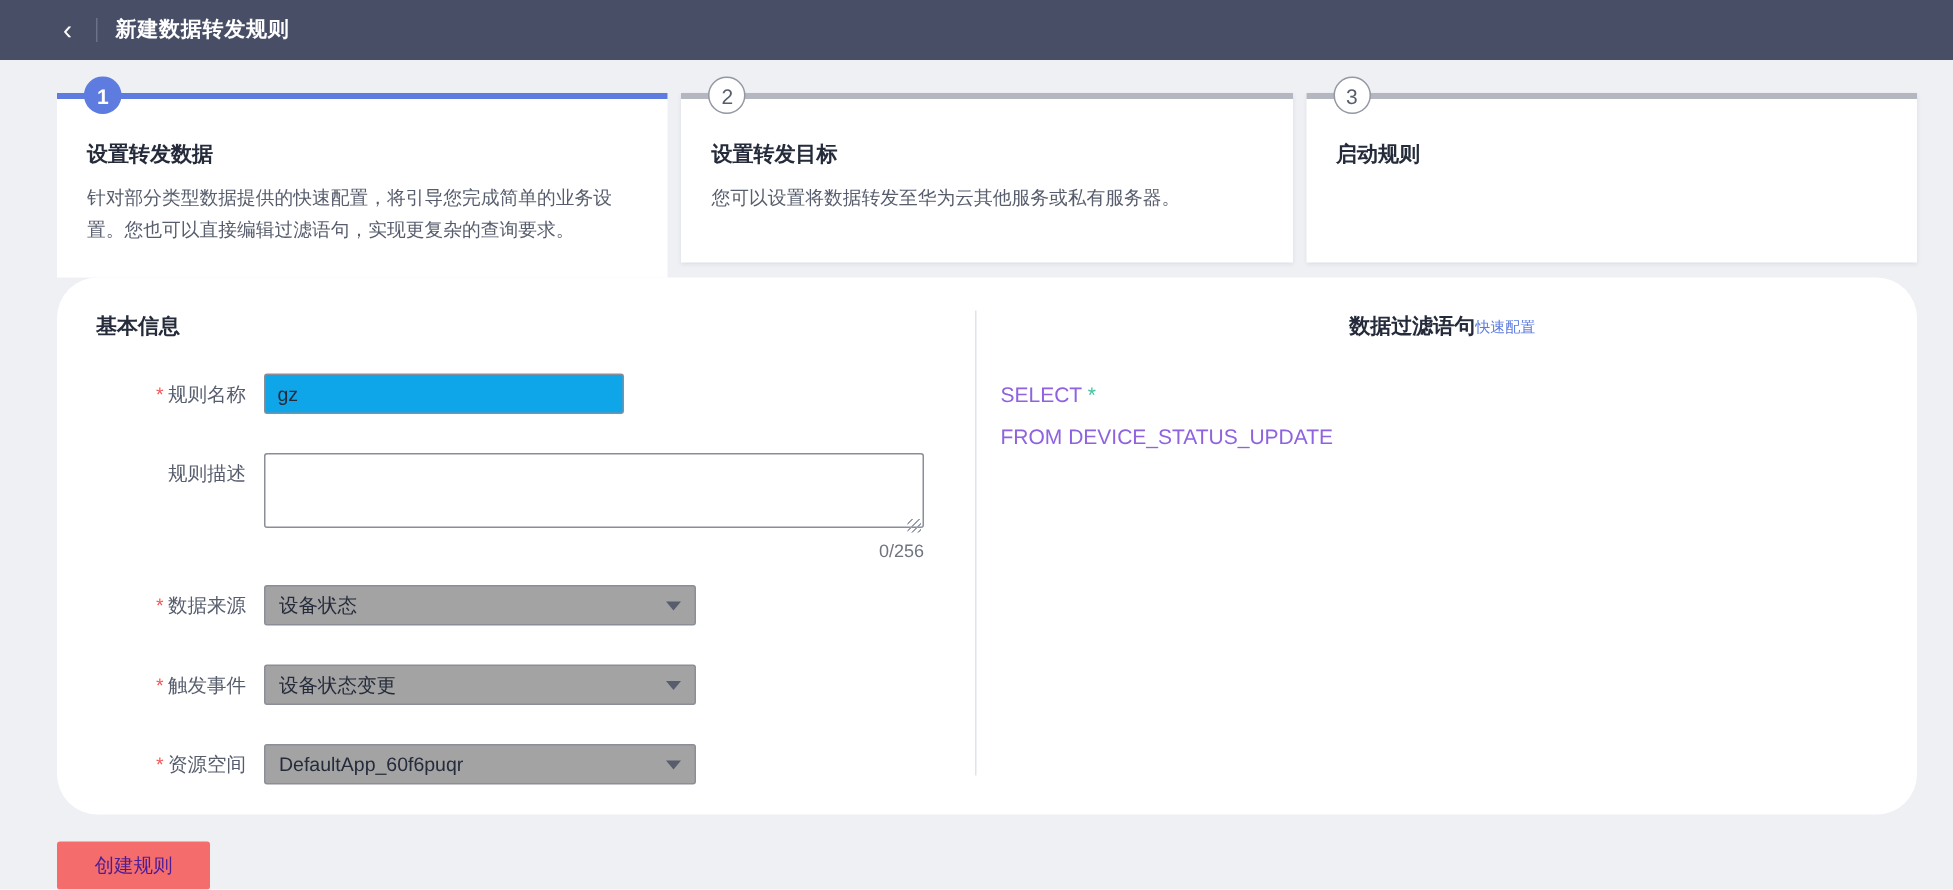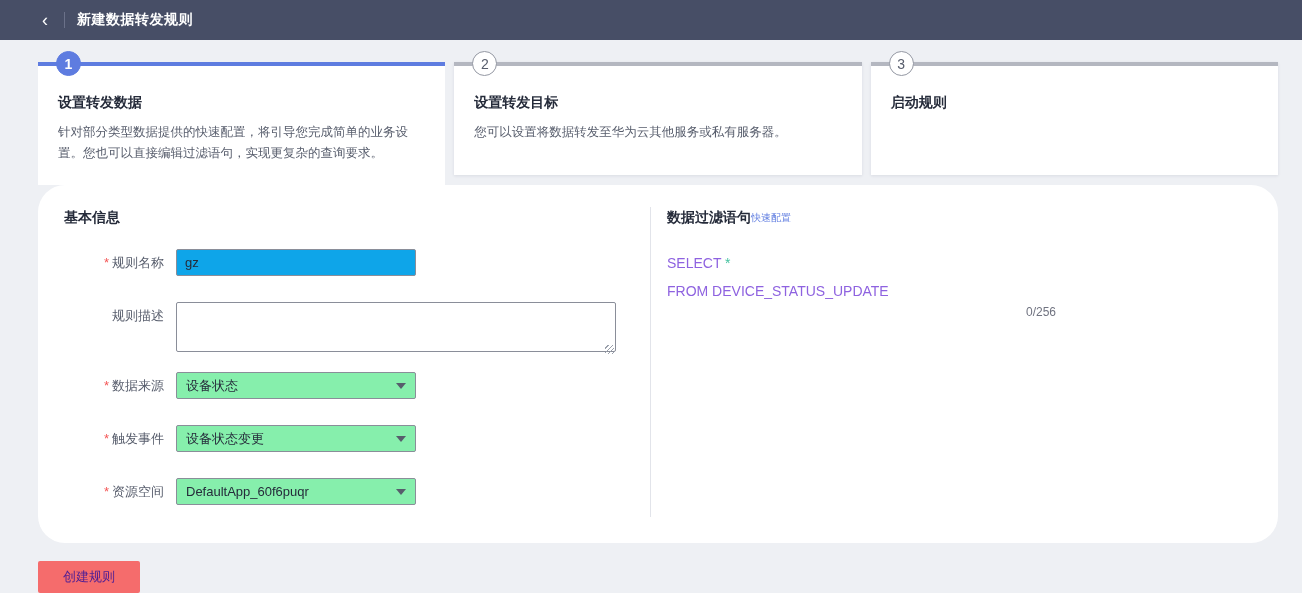--- a/index.html
+++ b/index.html
@@ -63,53 +63,53 @@
   .form-label {
     width:112px; text-align:right; padding-right:12px; padding-top:5px;
     font-size:13px; color:#575d6c; flex-shrink:0; white-space:nowrap;
   }
   .req { color:#f45656; margin-right:3px; font-size:13px; }
   .text-input {
     width:240px; height:27px; border:1px solid #8a8e99; border-radius:2px;
     font-size:13px; color:#252b3a; padding:0 8px; background:#0ea5e9;
     font-family:"Liberation Sans","DejaVu Sans",sans-serif;
   }
-  .textarea-wrap { display:flex; flex-direction:row; }
+  .textarea-wrap { display:flex; flex-direction:column; }
   .desc-textarea {
     width:440px; height:50px; border:1px solid #8a8e99; border-radius:2px;
     resize:none; font-size:13px; padding:4px 8px;
     font-family:"Liberation Sans","DejaVu Sans",sans-serif;
   }
   .resize-grip {
     position:relative;
   }
   .resize-grip::after{
     content:""; position:absolute; right:2px; bottom:2px; width:9px; height:9px;
     background:repeating-linear-gradient(135deg, transparent 0 2px, #9aa0ab 2px 3px);
     pointer-events:none;
   }
   .char-counter {
     width:440px; text-align:right; font-size:12px; color:#707380; margin-top:3px;
   }
   .select-box {
-    width:240px; height:27px; border:1px solid #8a8e99; border-radius:2px;
+    width:288px; height:27px; border:1px solid #8a8e99; border-radius:2px;
     display:flex; align-items:center; justify-content:space-between;
-    padding:0 9px; font-size:13px; color:#252b3a; cursor:pointer; background:#86efac;
+    padding:0 9px; font-size:13px; color:#252b3a; cursor:pointer; background:#a3a3a3;
   }
   .caret {
     width:0; height:0; border-left:5px solid transparent; border-right:5px solid transparent;
     border-top:6px solid #575d6c;
   }
   .row-tight { margin-bottom:16px; }
 
   .v-divider { width:1px; background:#e2e4ea; margin:22px 0 26px; }
 
   
   .sql-col { flex:1; padding:24px 22px 0 16px; }
-  .sql-head { display:flex; align-items:center; justify-content:flex-start; }
+  .sql-head { display:flex; align-items:center; justify-content:center; }
   .sql-title { font-size:14px; font-weight:bold; color:#252b3a; }
   .quick-link { font-size:10px; color:#5e7ce0; cursor:pointer; text-decoration:none; }
   .sql-body { margin-top:22px; font-size:14px; line-height:28px; }
   .kw { color:#8e62e0; }
   .sql-star { color:#45c2a0; }
   .sql-ident { color:#8e62e0; }
   .sql-cond { color:#6b9bf2; }
   .sql-line { white-space:nowrap; }
 
   

